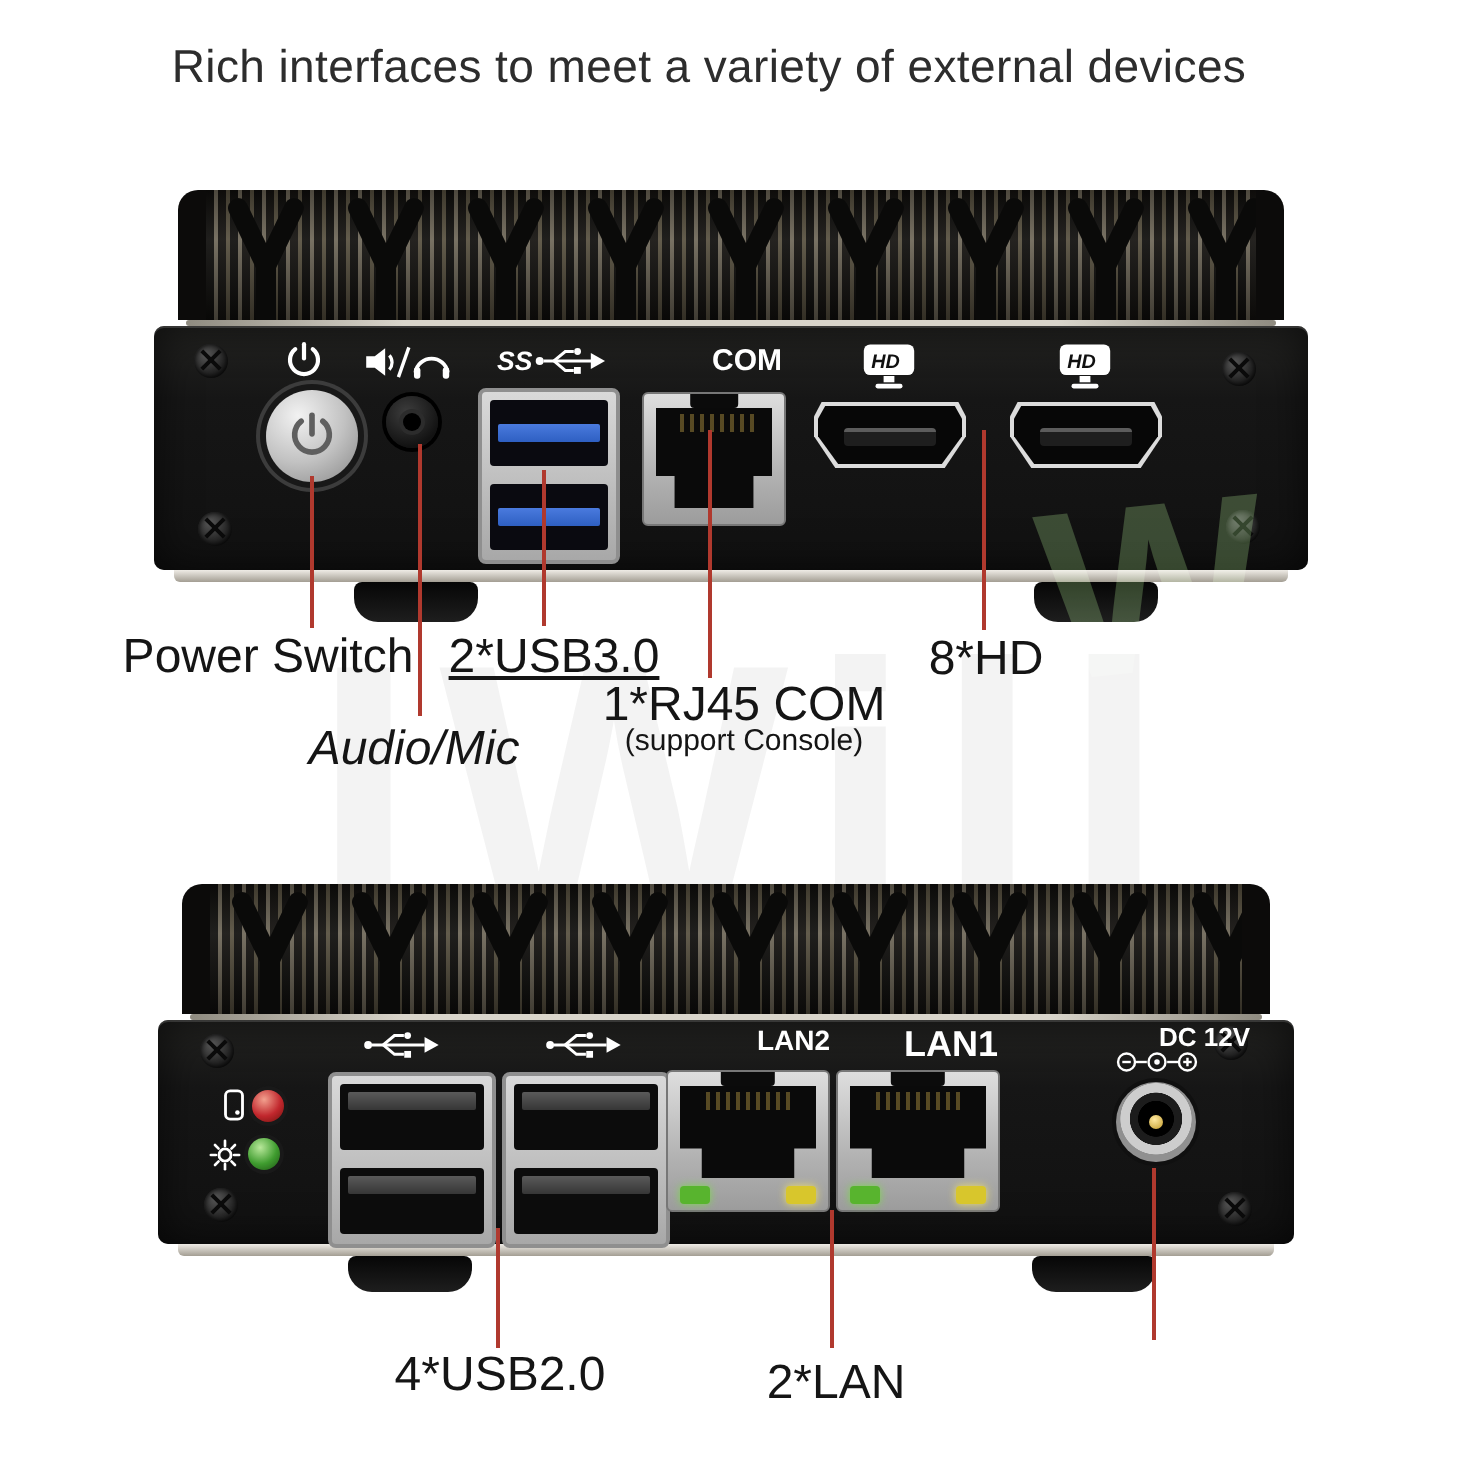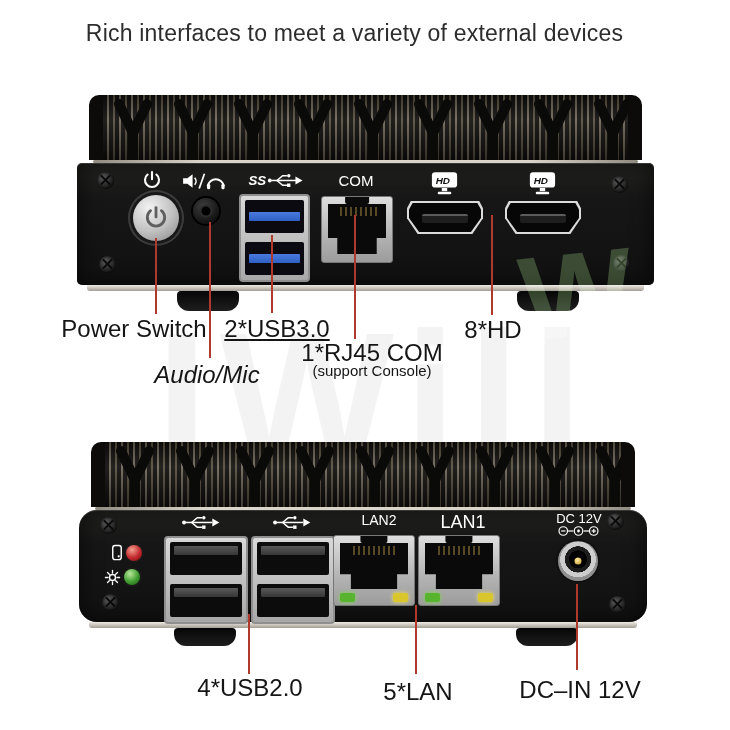--- a/index.html
+++ b/index.html
@@ -92,21 +92,21 @@
   .led.red{background:radial-gradient(circle at 38% 30%,#f2a08e,#c1272d 55%,#6d120c);}
   .led.green{background:radial-gradient(circle at 38% 30%,#b8e89a,#3f9c2f 55%,#1d5214);}
   
   .dc-jack{position:absolute; width:40px; height:40px; border-radius:50%;
     background:radial-gradient(circle at 50% 46%,#000 0 30%,#1c1c1c 31% 44%,#cdcdcd 45% 60%,#909090 61% 74%,#4f4f4f 75% 88%,#2b2b2b 89%);
     box-shadow:0 0 0 2px #101010;}
   .dc-pin{position:absolute; left:50%; top:50%; transform:translate(-50%,-50%);
     width:7px; height:7px; border-radius:50%;
     background:radial-gradient(circle at 40% 32%,#ffe9a0,#c19a2b);}
   
-  .devtext{position:absolute; color:#fff; font-weight:normal; text-align:center; z-index:3;}
+  .devtext{position:absolute; color:#fff; font-weight:bold; text-align:right; z-index:3;}
   
   .cline{position:absolute; width:2px; background:#b0392e; z-index:5;}
   .lbl{position:absolute; transform:translateX(-50%); font-size:24px; color:#151515;
     white-space:nowrap; z-index:6;}
   .lbl.small{font-size:15px;}
 </style>
 </head>
 <body>
 
 <div id="stage">
@@ -228,21 +228,21 @@
   <div class="lbl" style="left:493px; top:316px;">8*HD</div>
 
   <section class="device" style="left:79px; top:442px; width:568px; height:204px;">
     <div class="fins">
       <svg width="100%" height="100%">
         <rect width="100%" height="100%" fill="url(#finpat)"></rect>
       </svg>
     </div>
     <div class="fin-lip"></div>
 
-    <div class="panel" style="height:112px;border-radius:18px;">
+    <div class="panel" style="height:112px;">
       <div class="screw" style="left:21px; top:7px;"></div>
       <div class="screw" style="left:23px; top:84px;"></div>
       <div class="screw" style="left:528px; top:3px;"></div>
       <div class="screw" style="left:530px; top:86px;"></div>
 
       <svg class="icon" style="left:32px; top:34px;" width="12" height="17" viewBox="0 0 12 18">
         <rect x="1.5" y="1.5" width="9" height="15" rx="2.5" fill="none" stroke="#fff" stroke-width="1.5"></rect>
         <circle cx="7.8" cy="13" r="1.2" fill="#fff"></circle>
       </svg>
       <div class="led red" style="left:47px; top:35px;"></div>
@@ -339,16 +339,15 @@
     <div class="base"></div>
     <div class="foot" style="left:95px; top:186px; height:18px;"></div>
     <div class="foot" style="left:437px; top:186px; height:18px;"></div>
   </section>
 
   <div class="cline" style="left:248px; top:614px; height:60px;"></div>
   <div class="cline" style="left:415px; top:605px; height:69px;"></div>
   <div class="cline" style="left:576px; top:584px; height:86px;"></div>
 
   <div class="lbl" style="left:250px; top:674px;">4*USB2.0</div>
-  <div class="lbl" style="left:418px; top:678px;">5*LAN</div>
-  <div class="lbl" style="left:580px; top:676px;">DC–IN 12V</div>
+  <div class="lbl" style="left:418px; top:678px;">2*LAN</div>
 
 </div>
 
 </body></html>

